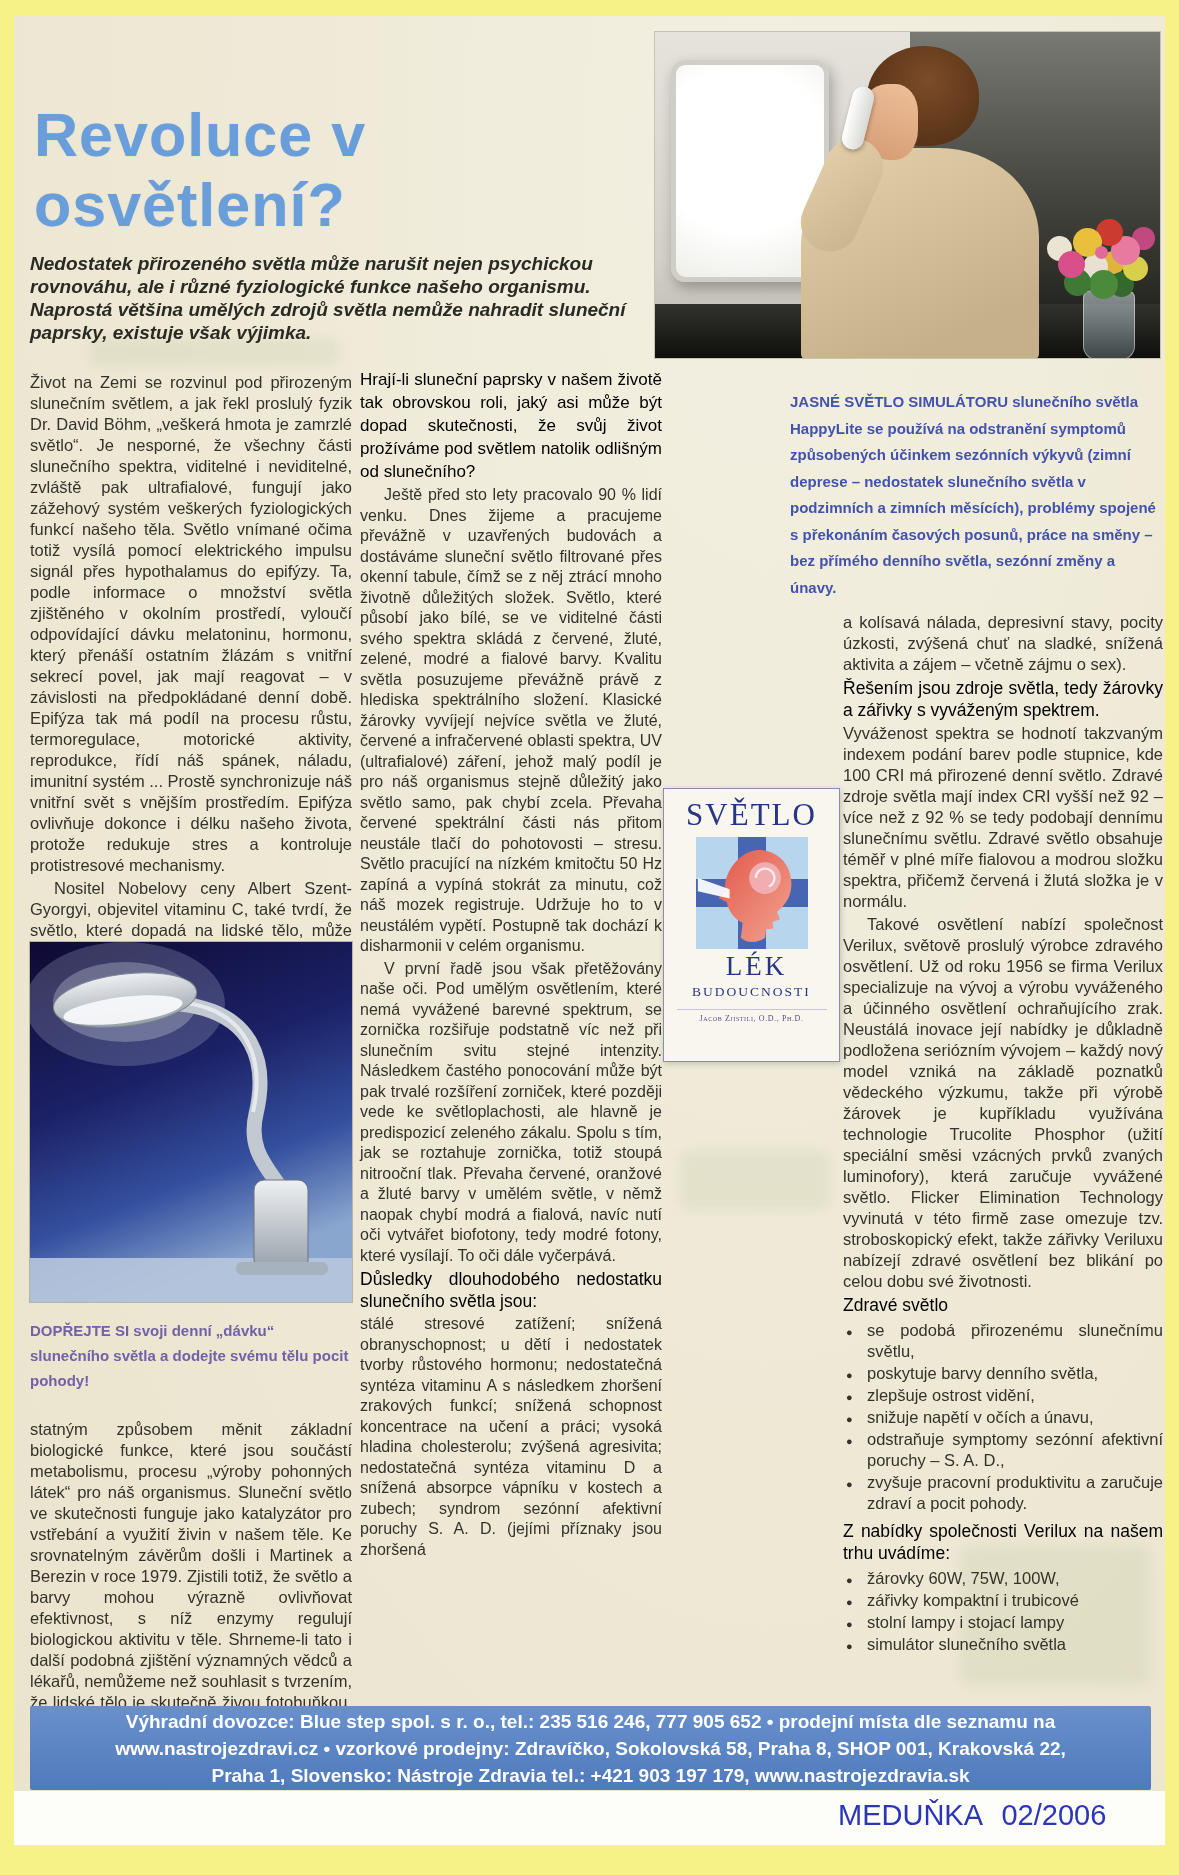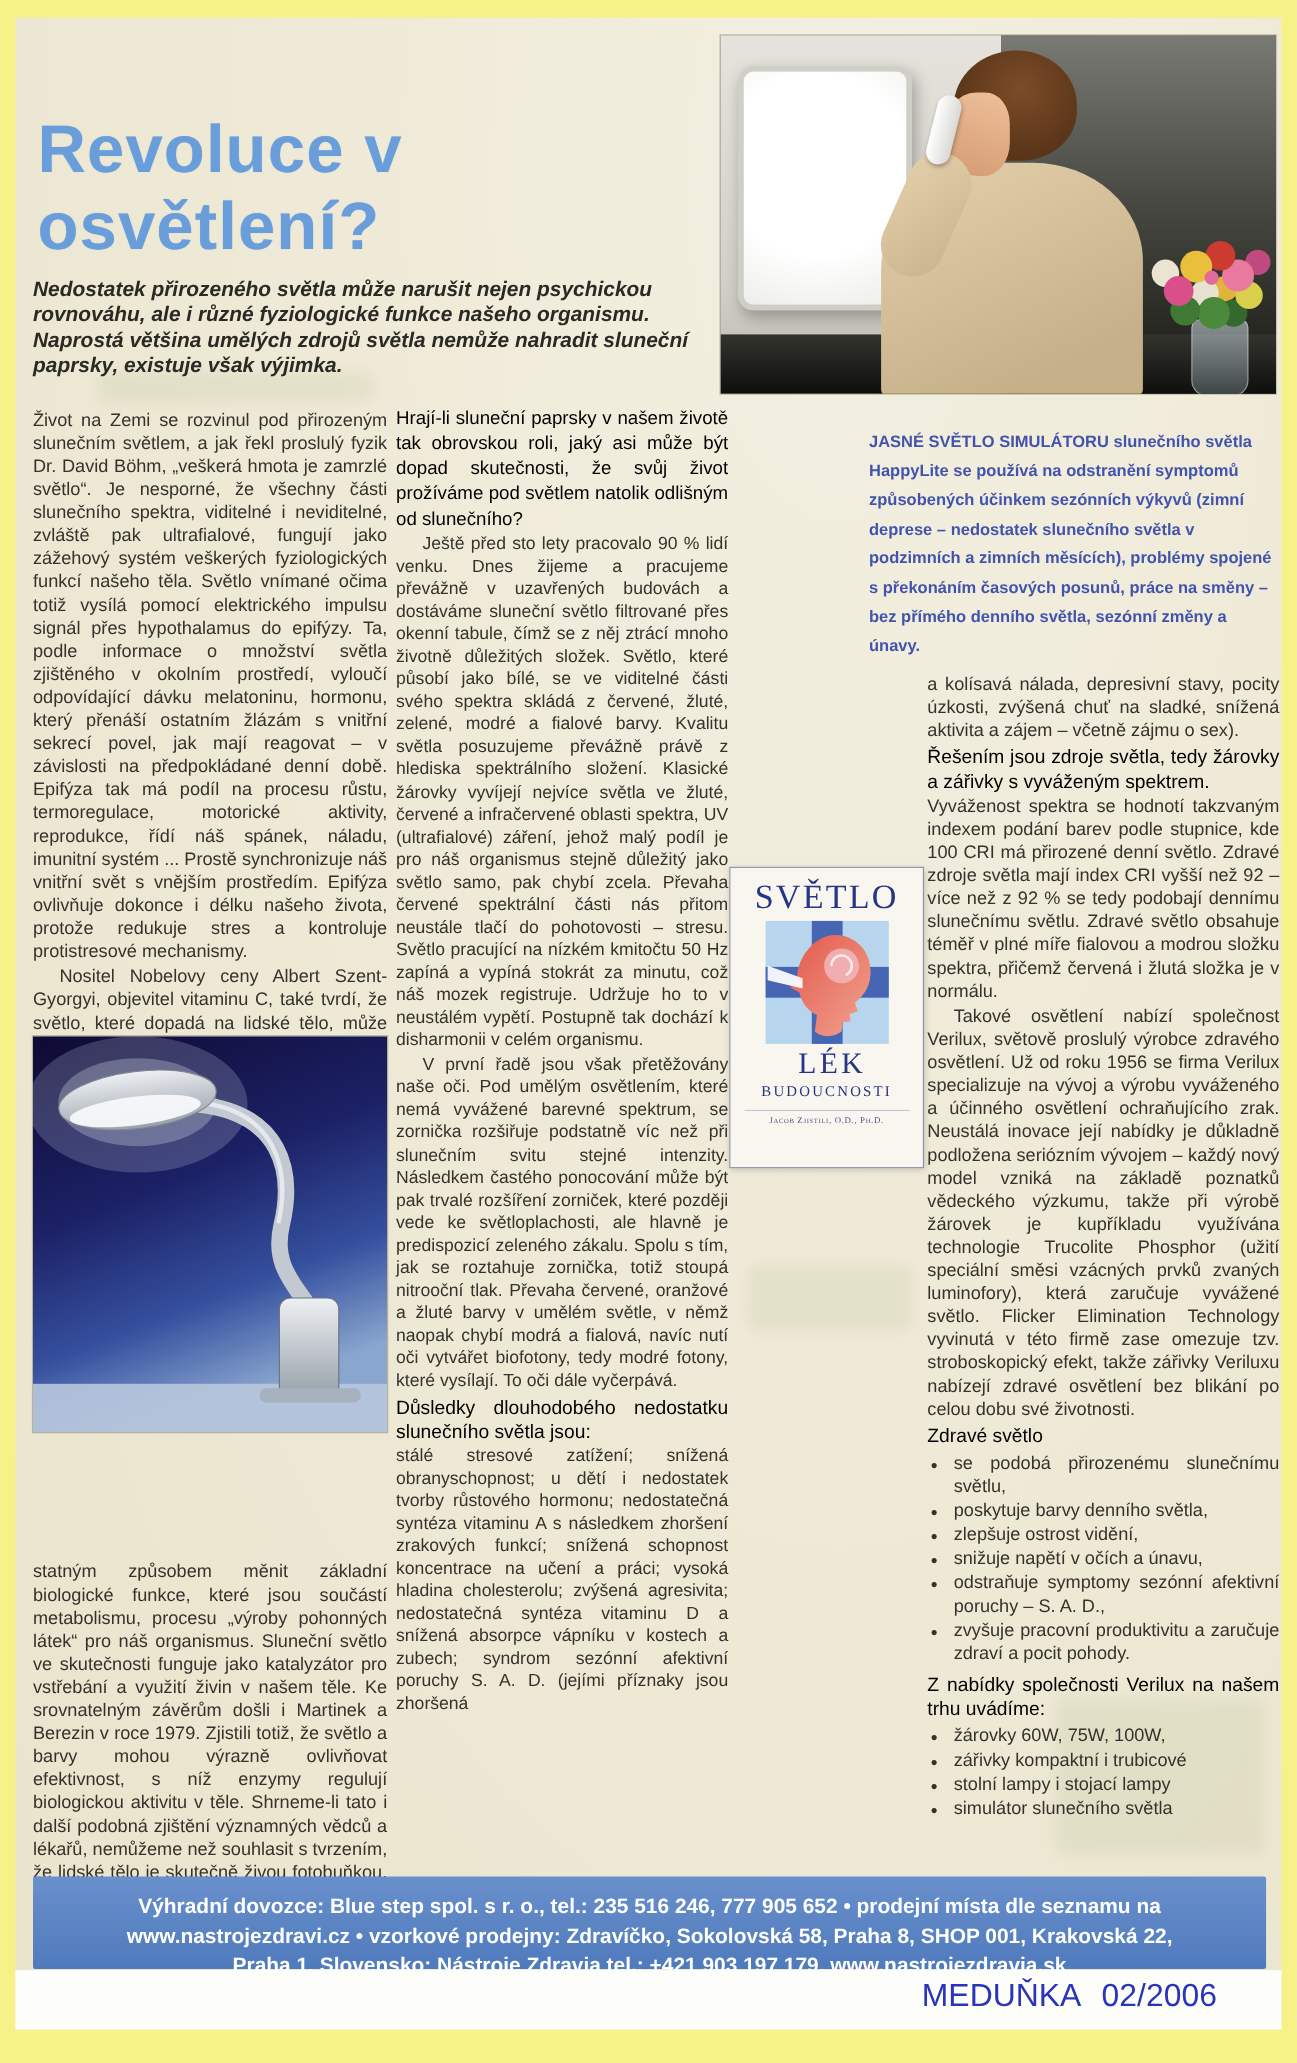--- a/index.html
+++ b/index.html
@@ -81,21 +81,21 @@
   .book-caption{left:655px;top:1074px;width:190px;color:#4153ac;font-weight:bold;
                 font-size:14px;line-height:24.5px;text-align:left;}
   
   ul.bullets{margin:4px 0 6px 0;padding:0;list-style:none;}
   ul.bullets li{position:relative;padding-left:24px;text-align:justify;margin-bottom:1px;}
   ul.bullets li::before{content:"●";position:absolute;left:3px;top:2px;font-size:11px;color:#34322b;}
   
   .footer-band{left:30px;top:1706px;width:1121px;height:84px;border-radius:2px;
                background:linear-gradient(180deg,#6a90cc,#4f7abc);
                color:#ffffff;font-weight:bold;font-size:19px;line-height:27px;
-               text-align:center;padding-top:14px;box-sizing:border-box;}
+               text-align:center;padding-top:2px;box-sizing:border-box;}
   .bottom-strip{left:14px;top:1791px;width:1151px;height:54px;background:#fdfdfa;}
   .website{left:377px;top:1901px;font-size:26px;color:#d02015;}
   .magazine{left:838px;top:1799px;font-size:29px;color:#2a35b8;word-spacing:12px;}
   
   .smudge{background:rgba(125,145,85,.10);filter:blur(6px);border-radius:8px;}
 </style>
 </head>
 <body>
 
 <div id="page">
@@ -147,20 +147,21 @@
       <ellipse cx="95" cy="62" rx="100" ry="62" fill="#cdd6ea" opacity="0.22"></ellipse>
       <ellipse cx="95" cy="60" rx="72" ry="40" fill="#e6ecf6" opacity="0.28"></ellipse>
       <path d="M150,62 C225,70 238,122 226,172 C218,206 236,224 248,242" fill="none" stroke="#c3c9d1" stroke-width="15"></path>
       <path d="M150,60 C222,68 234,122 223,170" fill="none" stroke="#eef1f4" stroke-width="4" opacity="0.8"></path>
       <ellipse cx="95" cy="58" rx="72" ry="26" fill="url(#metal)" stroke="#7d858e" transform="rotate(-7 95 58)"></ellipse>
       <ellipse cx="93" cy="68" rx="60" ry="13" fill="#f7f8fa" opacity="0.95" transform="rotate(-7 93 68)"></ellipse>
       <rect x="224" y="238" width="54" height="90" rx="10" fill="url(#metal)" stroke="#6b7280"></rect>
       <rect x="206" y="320" width="92" height="13" rx="6" fill="#a7b2bf"></rect>
     </svg>
   </div>
+  <div class="abs lamp-caption">DOPŘEJTE SI svoji denní „dávku“ slunečního světla a dodejte svému tělu pocit pohody!</div>
 
   <div class="abs col col1b">
     <p>statným způsobem měnit základní biologické funkce, které jsou součástí metabolismu, procesu „výroby pohonných látek“ pro náš organismus. Sluneční světlo ve skutečnosti funguje jako katalyzátor pro vstřebání a využití živin v našem těle. Ke srovnatelným závěrům došli i Martinek a Berezin v roce 1979. Zjistili totiž, že světlo a barvy mohou výrazně ovlivňovat efektivnost, s níž enzymy regulují biologickou aktivitu v těle. Shrneme-li tato i další podobná zjištění významných vědců a lékařů, nemůžeme než souhlasit s tvrzením, že lidské tělo je skutečně živou fotobuňkou, která přijímá energii ze slunečního svitu.</p>
   </div>
 
   <div class="abs col col2">
     <p class="red question">Hrají-li sluneční paprsky v našem životě tak obrovskou roli, jaký asi může být dopad skutečnosti, že svůj život prožíváme pod světlem natolik odlišným od slunečního?</p>
     <p class="indent">Ještě před sto lety pracovalo 90 % lidí venku. Dnes žijeme a pracujeme převážně v uzavřených budovách a dostáváme sluneční světlo filtrované přes okenní tabule, čímž se z něj ztrácí mnoho životně důležitých složek. Světlo, které působí jako bílé, se ve viditelné části svého spektra skládá z červené, žluté, zelené, modré a fialové barvy. Kvalitu světla posuzujeme převážně právě z hlediska spektrálního složení. Klasické žárovky vyvíjejí nejvíce světla ve žluté, červené a infračervené oblasti spektra, UV (ultrafialové) záření, jehož malý podíl je pro náš organismus stejně důležitý jako světlo samo, pak chybí zcela. Převaha červené spektrální části nás přitom neustále tlačí do pohotovosti – stresu. Světlo pracující na nízkém kmitočtu 50 Hz zapíná a vypíná stokrát za minutu, což náš mozek registruje. Udržuje ho to v neustálém vypětí. Postupně tak dochází k disharmonii v celém organismu.</p>
     <p class="indent">V první řadě jsou však přetěžovány naše oči. Pod umělým osvětlením, které nemá vyvážené barevné spektrum, se zornička rozšiřuje podstatně víc než při slunečním svitu stejné intenzity. Následkem častého ponocování může být pak trvalé rozšíření zorniček, které později vede ke světloplachosti, ale hlavně je predispozicí zeleného zákalu. Spolu s tím, jak se roztahuje zornička, totiž stoupá nitrooční tlak. Převaha červené, oranžové a žluté barvy v umělém světle, v němž naopak chybí modrá a fialová, navíc nutí oči vytvářet biofotony, tedy modré fotony, které vysílají. To oči dále vyčerpává.</p>
     <p class="red red-head">Důsledky dlouhodobého nedostatku slunečního světla jsou:</p>

